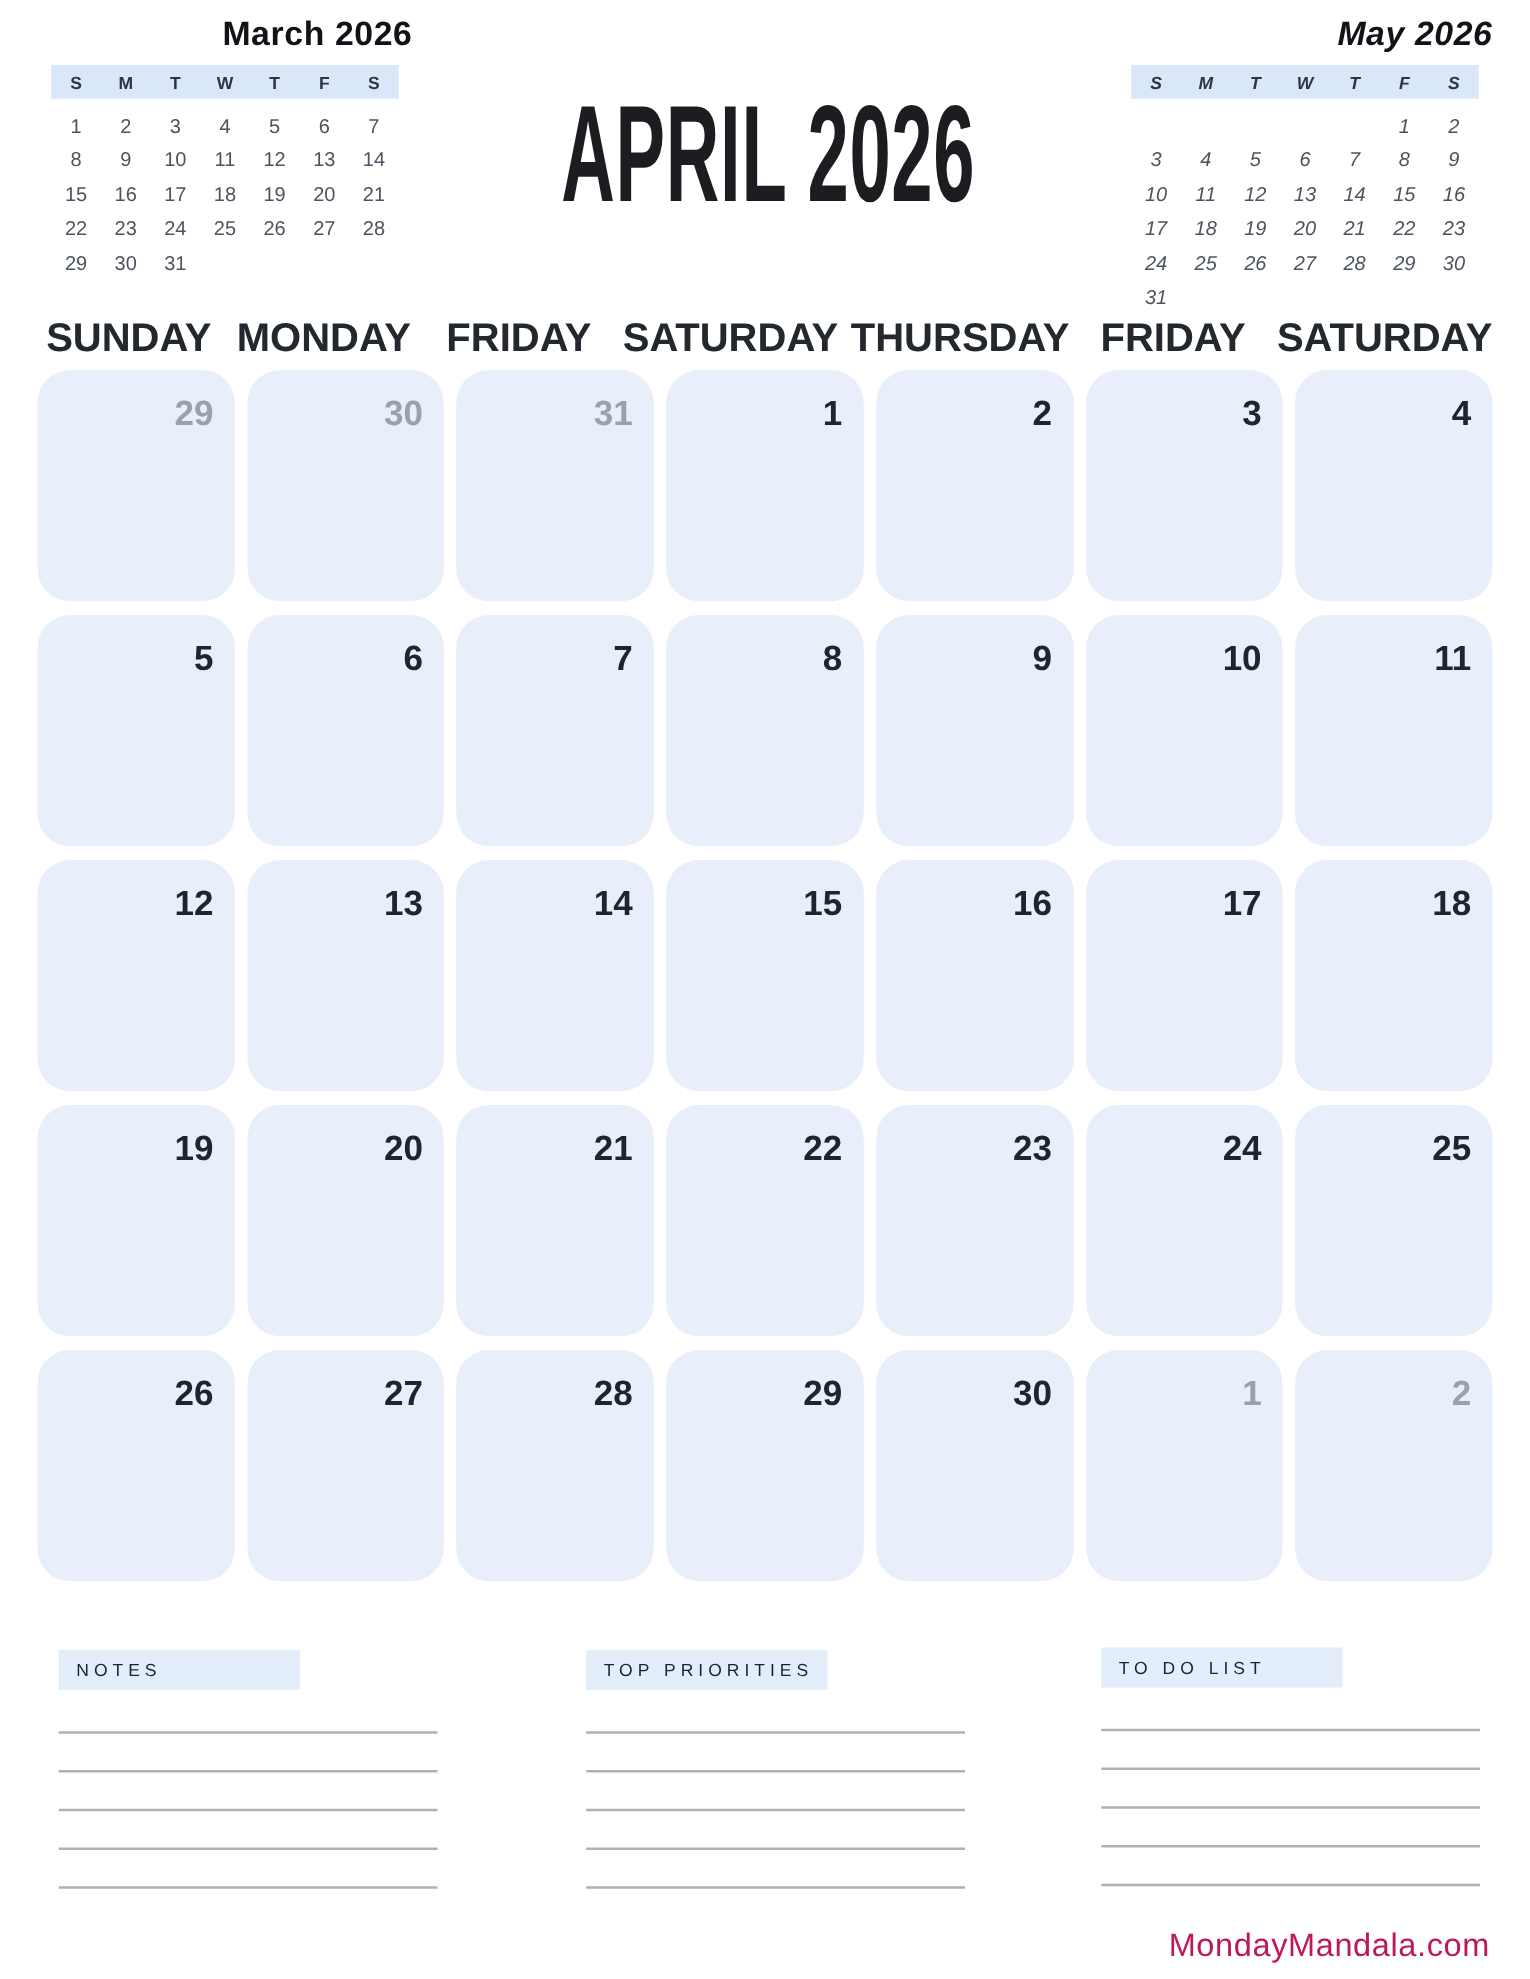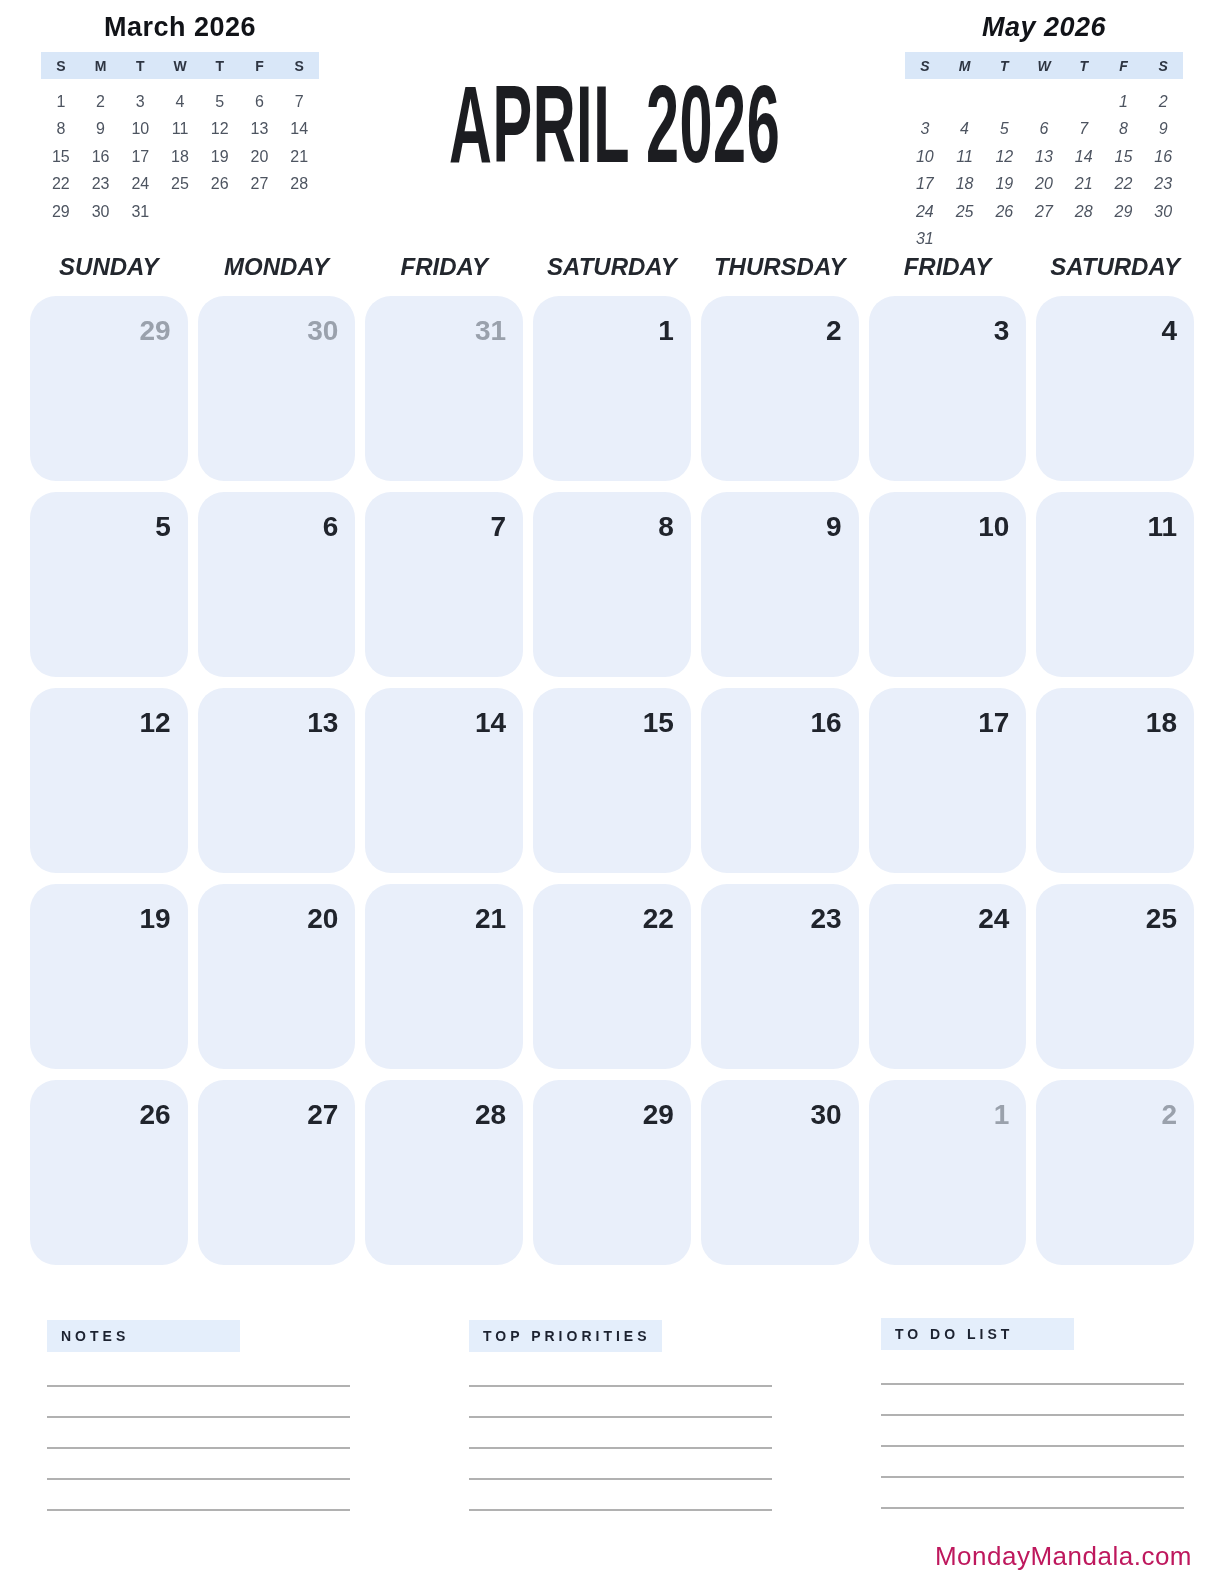--- a/index.html
+++ b/index.html
@@ -4,21 +4,21 @@
 <style>
   * { margin:0; padding:0; box-sizing:border-box; }
   html,body { background:#ffffff; }
   body { font-family:"Liberation Sans","DejaVu Sans",sans-serif; }
   .page { position:relative; width:1224px; height:1583px; background:#ffffff; overflow:hidden; }
 
   
   .mini { position:absolute; top:10px; width:300px; height:250px; }
   .mini-march { left:30px; }
   .mini-may   { left:894px;font-style:italic; }
-  .mini-title { position:absolute; top:2px; left:0; right:0; text-align:center;
+  .mini-title { position:absolute; top:2px; left:0; right:0; text-align:right;
                 font-size:27px; font-weight:bold; color:#111318; letter-spacing:0.5px; }
   .mini-head  { position:absolute; top:42px; left:11px; width:278px; height:27px;
                 background:#d9e7f8; display:grid; grid-template-columns:repeat(7,1fr);
                 align-items:center; }
   .mini-head span { text-align:center; font-size:14px; font-weight:bold; color:#2e3542; }
   .mini-body  { position:absolute; top:78px; left:11px; width:278px;
                 display:grid; grid-template-columns:repeat(7,1fr); grid-auto-rows:27.5px; }
   .mini-body span { display:flex; align-items:center; justify-content:center;
                     font-size:16px; color:#4d5460; }
 
@@ -26,38 +26,38 @@
   .title-wrap { position:absolute; left:0; top:69px; width:1207px; height:112px;
                 text-align:center; white-space:nowrap;margin-left:11px; }
   .main-title { display:inline-block; font-size:110px; line-height:110px; font-weight:bold;
                 color:#1c1d21; letter-spacing:1px; transform:scaleX(0.54);
                 transform-origin:center; }
 
   
   .dow-row { position:absolute; left:30px; top:252px; width:1164px; height:30px;
              display:grid; grid-template-columns:repeat(7,1fr); column-gap:10px; }
   .dow-row div { display:flex; align-items:center; justify-content:center;
-                 font-size:24px; font-weight:bold; color:#23272e;font-style:italic; }
+                 font-size:32px; font-weight:bold; color:#23272e; }
 
   
   .grid { position:absolute; left:30px; top:296px; width:1164px;
           display:grid; grid-template-columns:repeat(7,1fr);
           grid-auto-rows:185px; column-gap:10px; row-gap:11px; }
   .cell { background:#e9effa; border-radius:26px; }
   .cell .num { display:block; text-align:right; padding:21px 17px 0 0;
                font-size:28px; font-weight:bold; line-height:1; color:#20242c; }
   .cell.muted .num { color:#9aa1ac; }
 
   
   .sec { position:absolute; top:1320px; width:305px; }
   .sec-notes { left:47px; }
   .sec-priorities { left:469px; }
   .sec-todo { left:881px; top:1318px; }
   .sec-label { width:193px; height:32px; background:#e4eefb; display:flex; align-items:center;
-               padding-left:14px; font-size:14px; font-weight:bold; letter-spacing:4px;
+               padding-left:14px; font-size:14px; font-weight:normal; letter-spacing:4px;
                color:#1c2230; }
   .sec-lines { margin-top:33px; }
   .rule { height:2px; width:303px; background:#b1b1b1; margin-bottom:29px; }
 
   
   .watermark { position:absolute; top:1541px; right:32px; font-size:26px;
                color:#be185d; letter-spacing:0.5px; }
 </style>
 </head>
 <body>

